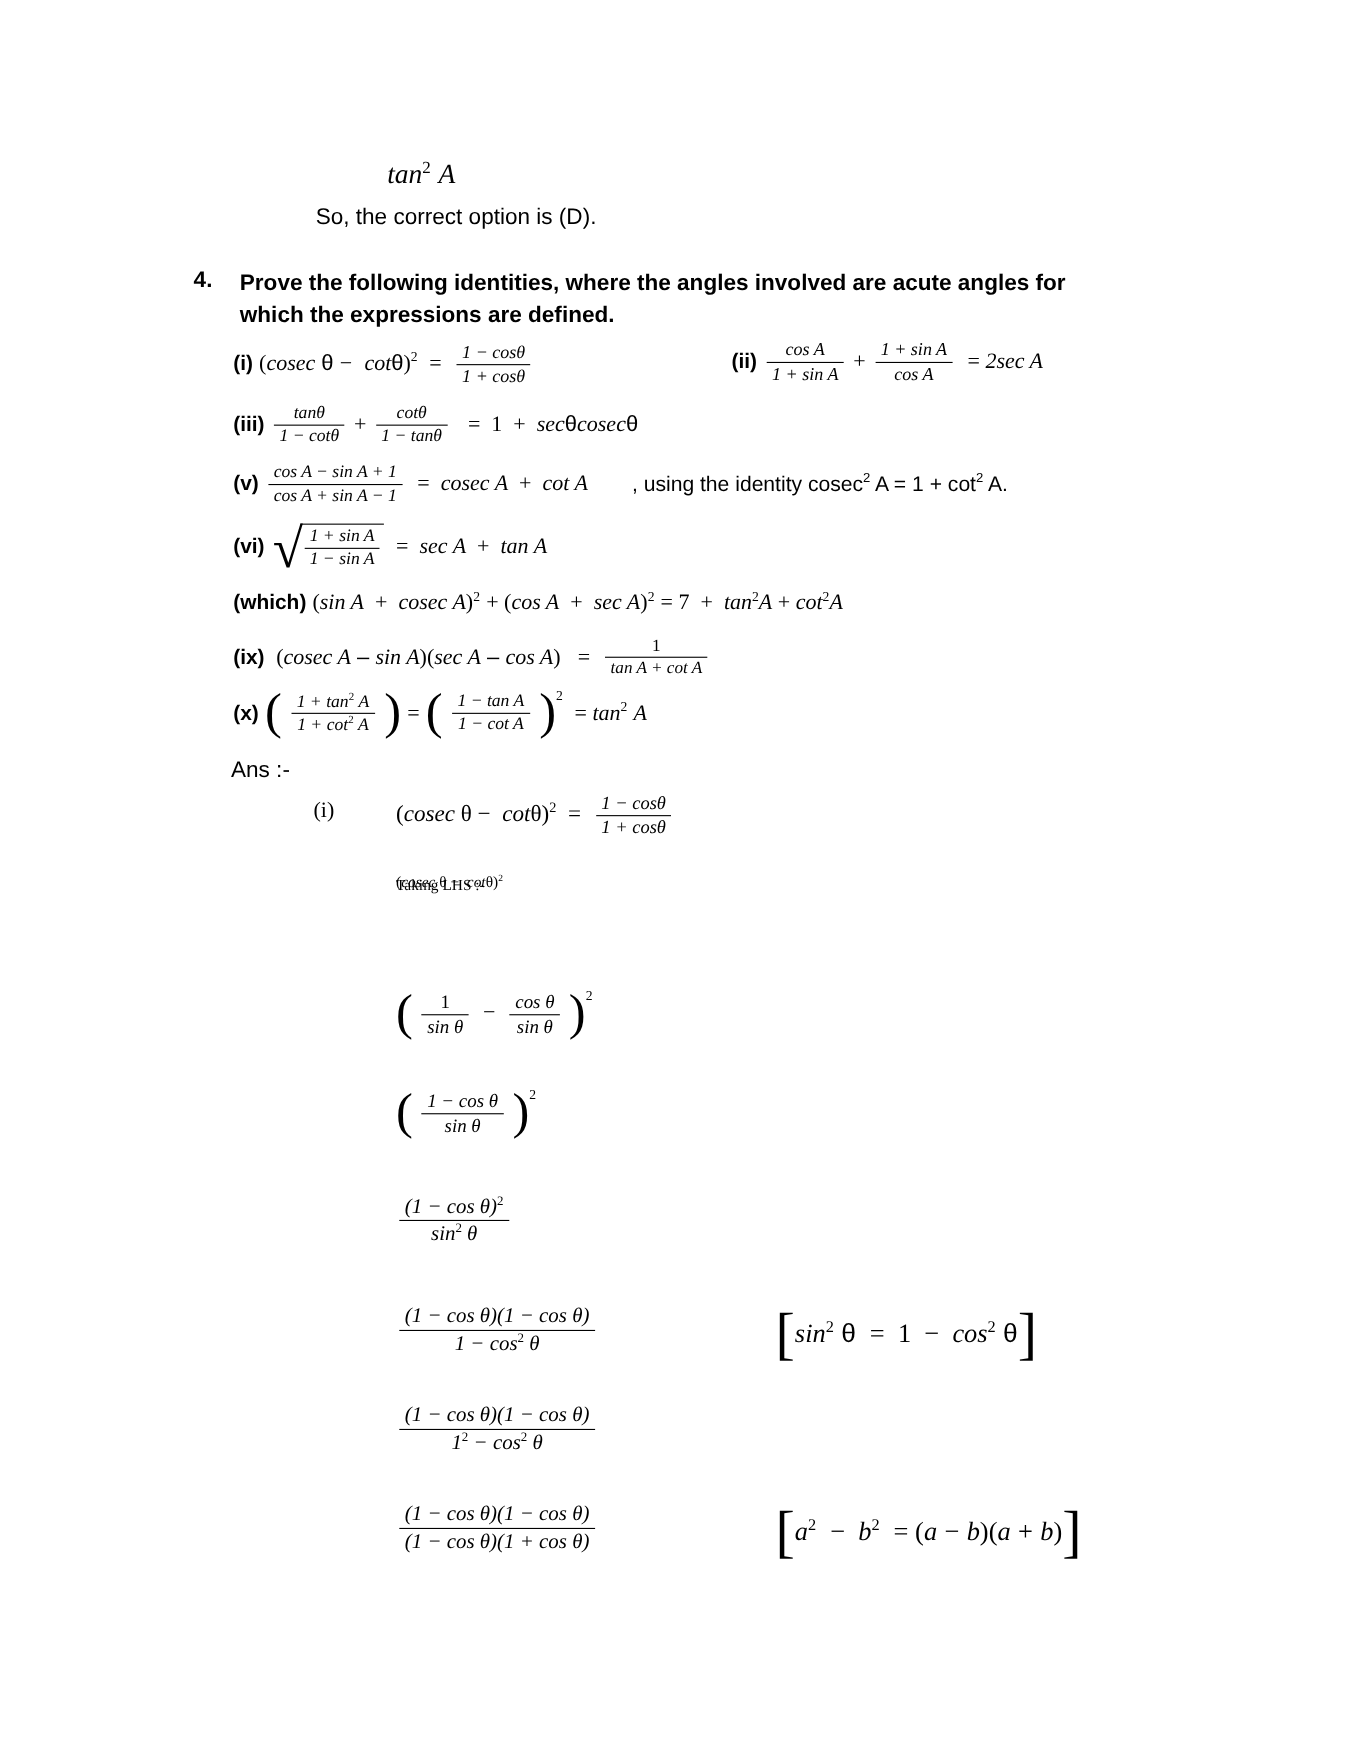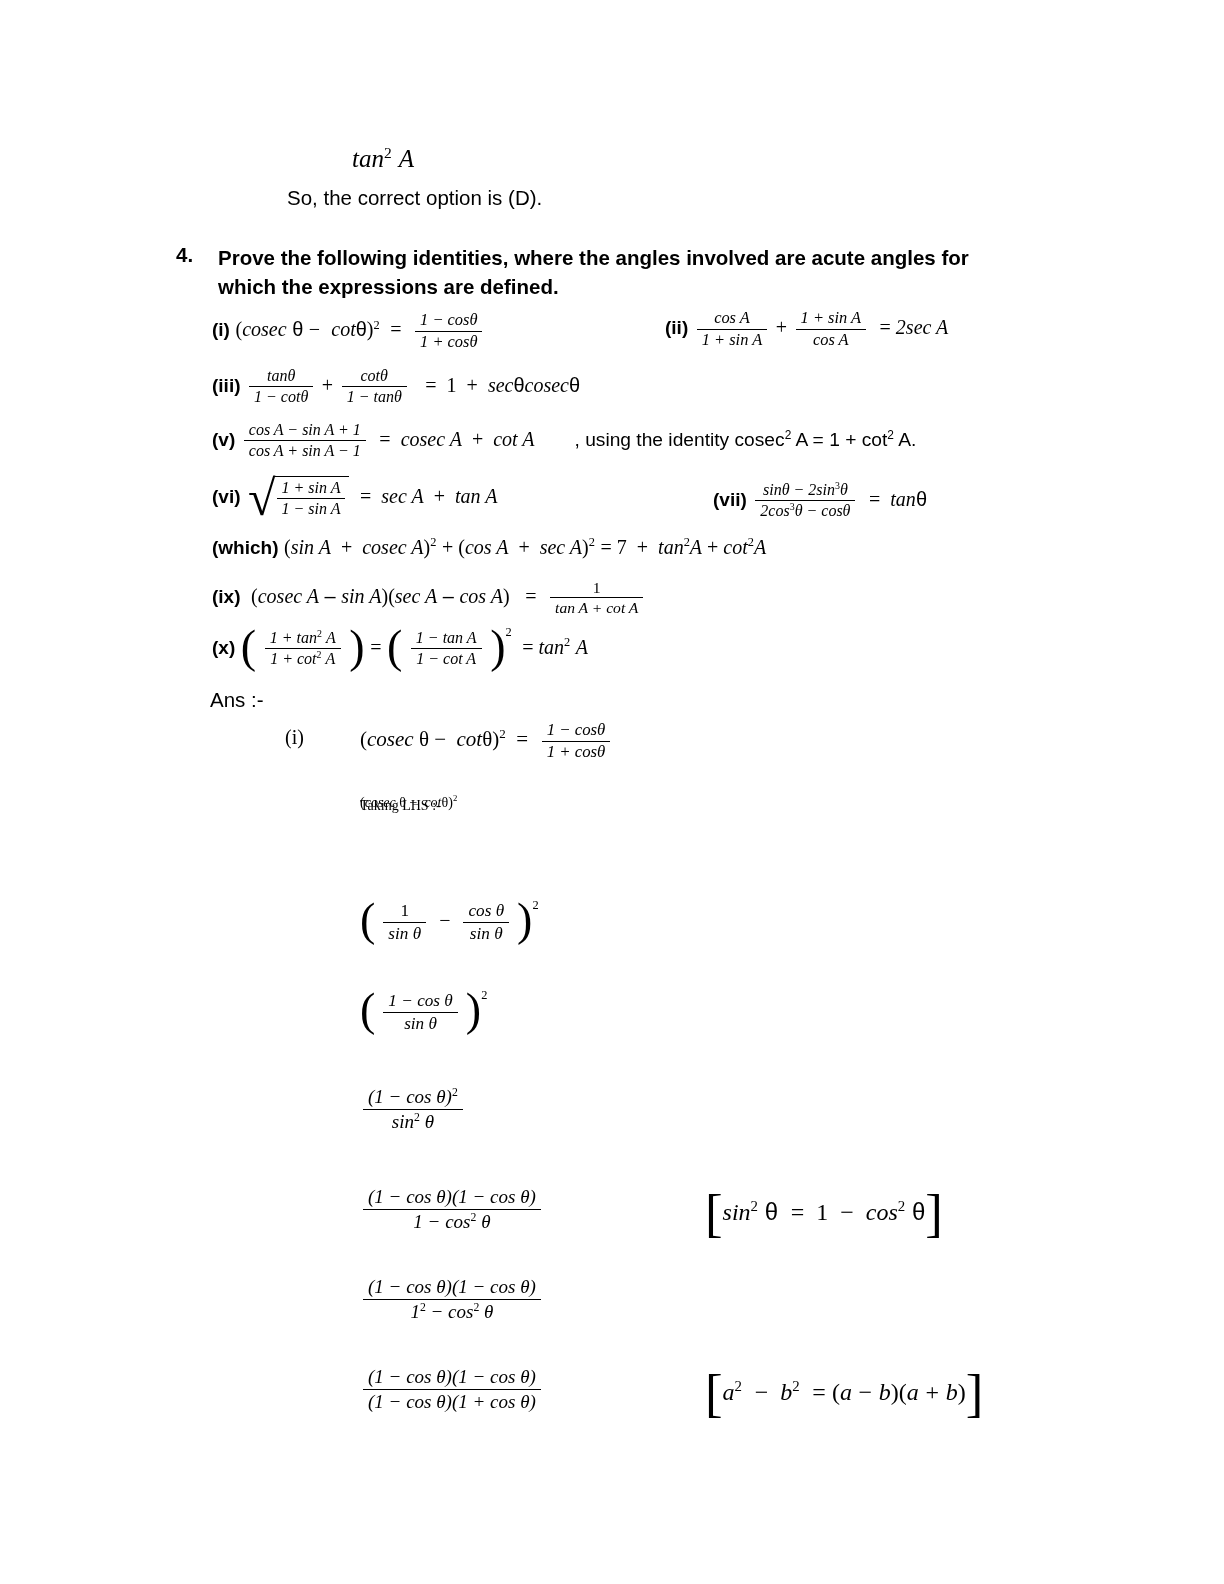--- a/index.html
+++ b/index.html
@@ -191,28 +191,20 @@
       <span class="sign">√</span><span class="under">
         <span class="frac" style="font-size:0.8em; margin:0 4px;">
           <span class="num">1 + <span class="mi">sin A</span></span>
           <span class="den">1 − <span class="mi">sin A</span></span>
         </span>
       </span>
     </span>
     <span class="mu">&nbsp;=&nbsp; </span><span class="mi">sec A</span><span class="mu">&nbsp; + &nbsp;</span><span class="mi">tan A</span>
   </div>
 
-  <div class="item" style="left:713px; top:480px;">
-    <span class="lbl">(vii)</span>
-    <span class="frac" style="font-size:0.8em;">
-      <span class="num"><span class="mi">sin</span>θ − 2<span class="mi">sin</span><span class="sup mu">3</span>θ</span>
-      <span class="den">2<span class="mi">cos</span><span class="sup mu">3</span>θ − <span class="mi">cos</span>θ</span>
-    </span>
-    <span class="mu">&nbsp;=&nbsp; </span><span class="mi">tan</span>θ
-  </div>
 
   <div class="item" style="left:212px; top:535px;">
     <span class="lbl">(which)</span>
     <span class="mu">(</span><span class="mi">sin A</span><span class="mu">&nbsp; + &nbsp;</span><span class="mi">cosec A</span><span class="mu">)</span><span class="sup mu">2</span>
     <span class="mu"> + (</span><span class="mi">cos A</span><span class="mu">&nbsp; + &nbsp;</span><span class="mi">sec A</span><span class="mu">)</span><span class="sup mu">2</span>
     <span class="mu"> = 7 &nbsp;+&nbsp; </span><span class="mi">tan</span><span class="sup mu">2</span><span class="mi">A</span><span class="mu"> + </span><span class="mi">cot</span><span class="sup mu">2</span><span class="mi">A</span>
   </div>
 
   <div class="item" style="left:212px; top:578px;">
     <span class="lbl">(ix)</span>

